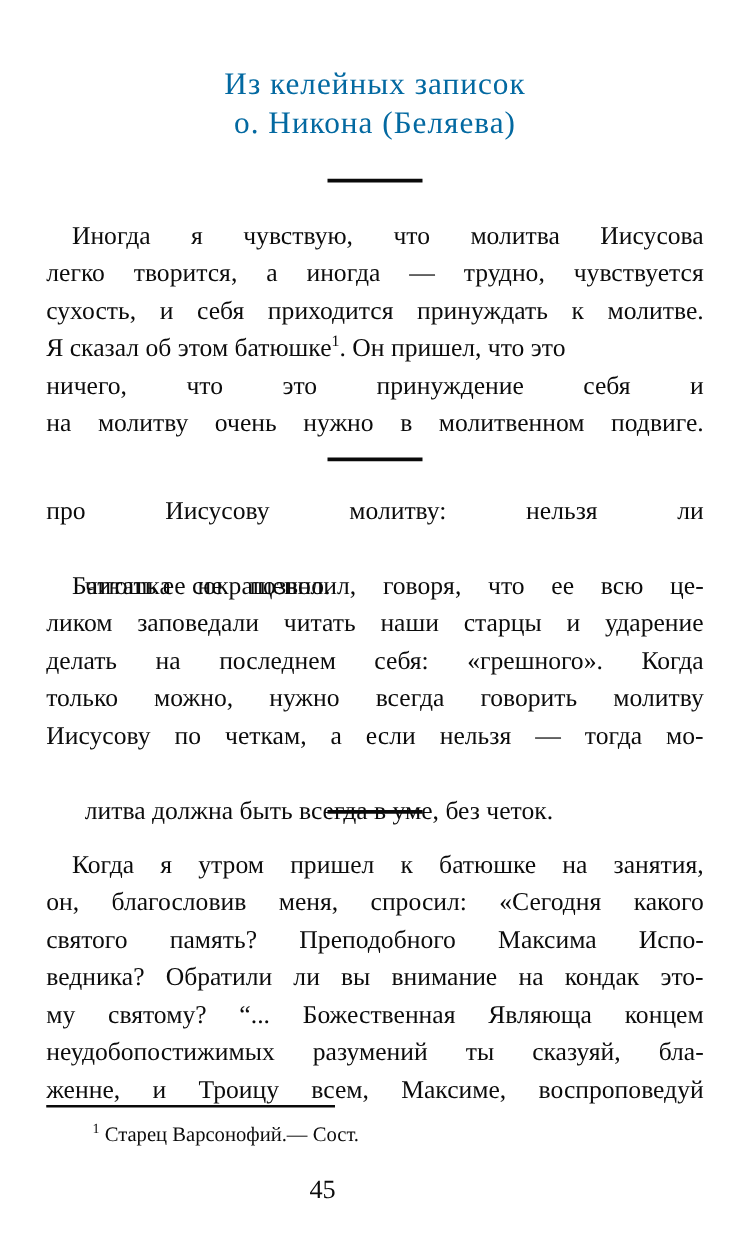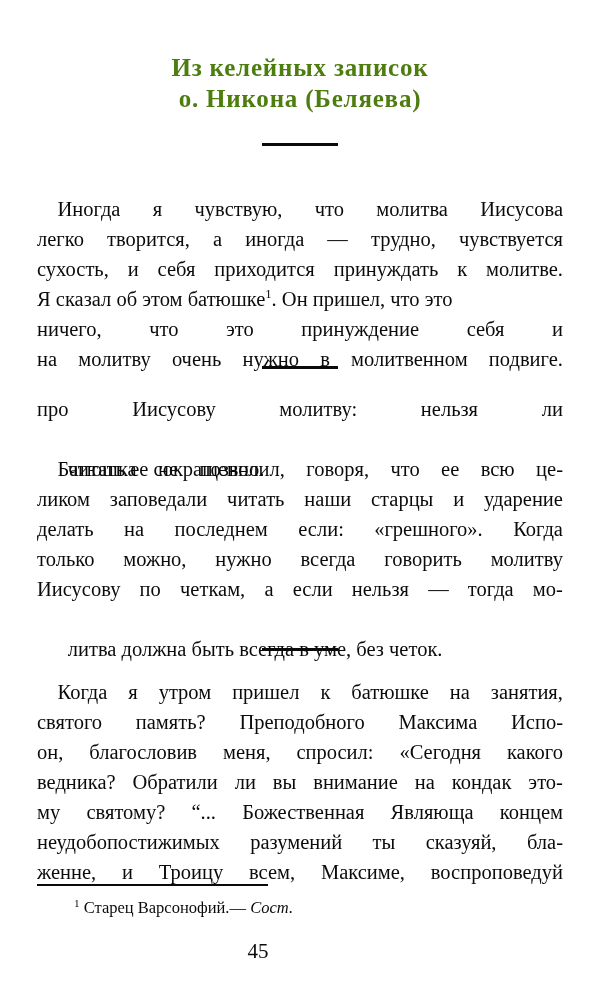--- a/index.html
+++ b/index.html
@@ -22,25 +22,25 @@
   
   .title-block {
     position: absolute;
     left: 37px;
     top: 52px;
     width: 526px;
     text-align: center;
   }
   .title-line {
     font-family: "Liberation Serif", "DejaVu Serif", serif;
-    font-weight: bold;
+    font-weight: normal;
     font-size: 25px;
     line-height: 31px;
     letter-spacing: 0.8px;
-    color: #4d7c0f;
+    color: #0369a1;
     white-space: nowrap;
   }
 
   
   .divider {
     position: absolute;
     left: 262px;
     width: 76px;
     height: 3px;
     background: #0a0a0a;
@@ -52,21 +52,21 @@
   
   .body-text {
     position: absolute;
     left: 37px;
     width: 526px;
     font-size: 20.5px;
     line-height: 30px;
     color: #0b0b0b;
   }
 
-  .block-1 { top: 174px; margin-top: 20px; }
+  .block-1 { top: 174px; }
   .block-2 { top: 394px; }
   .block-3 { top: 677px; }
 
   
   .tline {
     display: block;
     white-space: pre;
     height: 30px;
     line-height: 30px;
   }
@@ -98,21 +98,21 @@
     left: 37px;
     top: 897px;
     width: 400px;
     font-size: 16.5px;
     line-height: 22px;
     color: #0b0b0b;
     white-space: pre;
     text-indent: 37px;
   }
   .footnote .sup { font-size: 0.68em; }
-  .footnote .ital { font-style: italic; }
+  .footnote .ital { }
 
   
   .folio {
     position: absolute;
     left: 0;
     top: 938px;
     width: 516px;
     text-align: center;
     font-size: 21px;
     line-height: 26px;
@@ -207,21 +207,21 @@
         <span>читать</span>
         <span>наши</span>
         <span>старцы</span>
         <span>и</span>
         <span>ударение</span>
       </div>
     <div class="tline j">
         <span>делать</span>
         <span>на</span>
         <span>последнем</span>
-        <span>если:</span>
+        <span>себя:</span>
         <span>«грешного».</span>
         <span>Когда</span>
       </div>
     <div class="tline j">
         <span>только</span>
         <span>можно,</span>
         <span>нужно</span>
         <span>всегда</span>
         <span>говорить</span>
         <span>молитву</span>
@@ -249,33 +249,33 @@
         <span>    Когда</span>
         <span>я</span>
         <span>утром</span>
         <span>пришел</span>
         <span>к</span>
         <span>батюшке</span>
         <span>на</span>
         <span>занятия,</span>
       </div>
     <div class="tline j">
-        <span>святого</span>
-        <span>память?</span>
-        <span>Преподобного</span>
-        <span>Максима</span>
-        <span>Испо-</span>
-      </div>
-    <div class="tline j">
         <span>он,</span>
         <span>благословив</span>
         <span>меня,</span>
         <span>спросил:</span>
         <span>«Сегодня</span>
         <span>какого</span>
+      </div>
+    <div class="tline j">
+        <span>святого</span>
+        <span>память?</span>
+        <span>Преподобного</span>
+        <span>Максима</span>
+        <span>Испо-</span>
       </div>
     <div class="tline j">
         <span>ведника?</span>
         <span>Обратили</span>
         <span>ли</span>
         <span>вы</span>
         <span>внимание</span>
         <span>на</span>
         <span>кондак</span>
         <span>это-</span>

